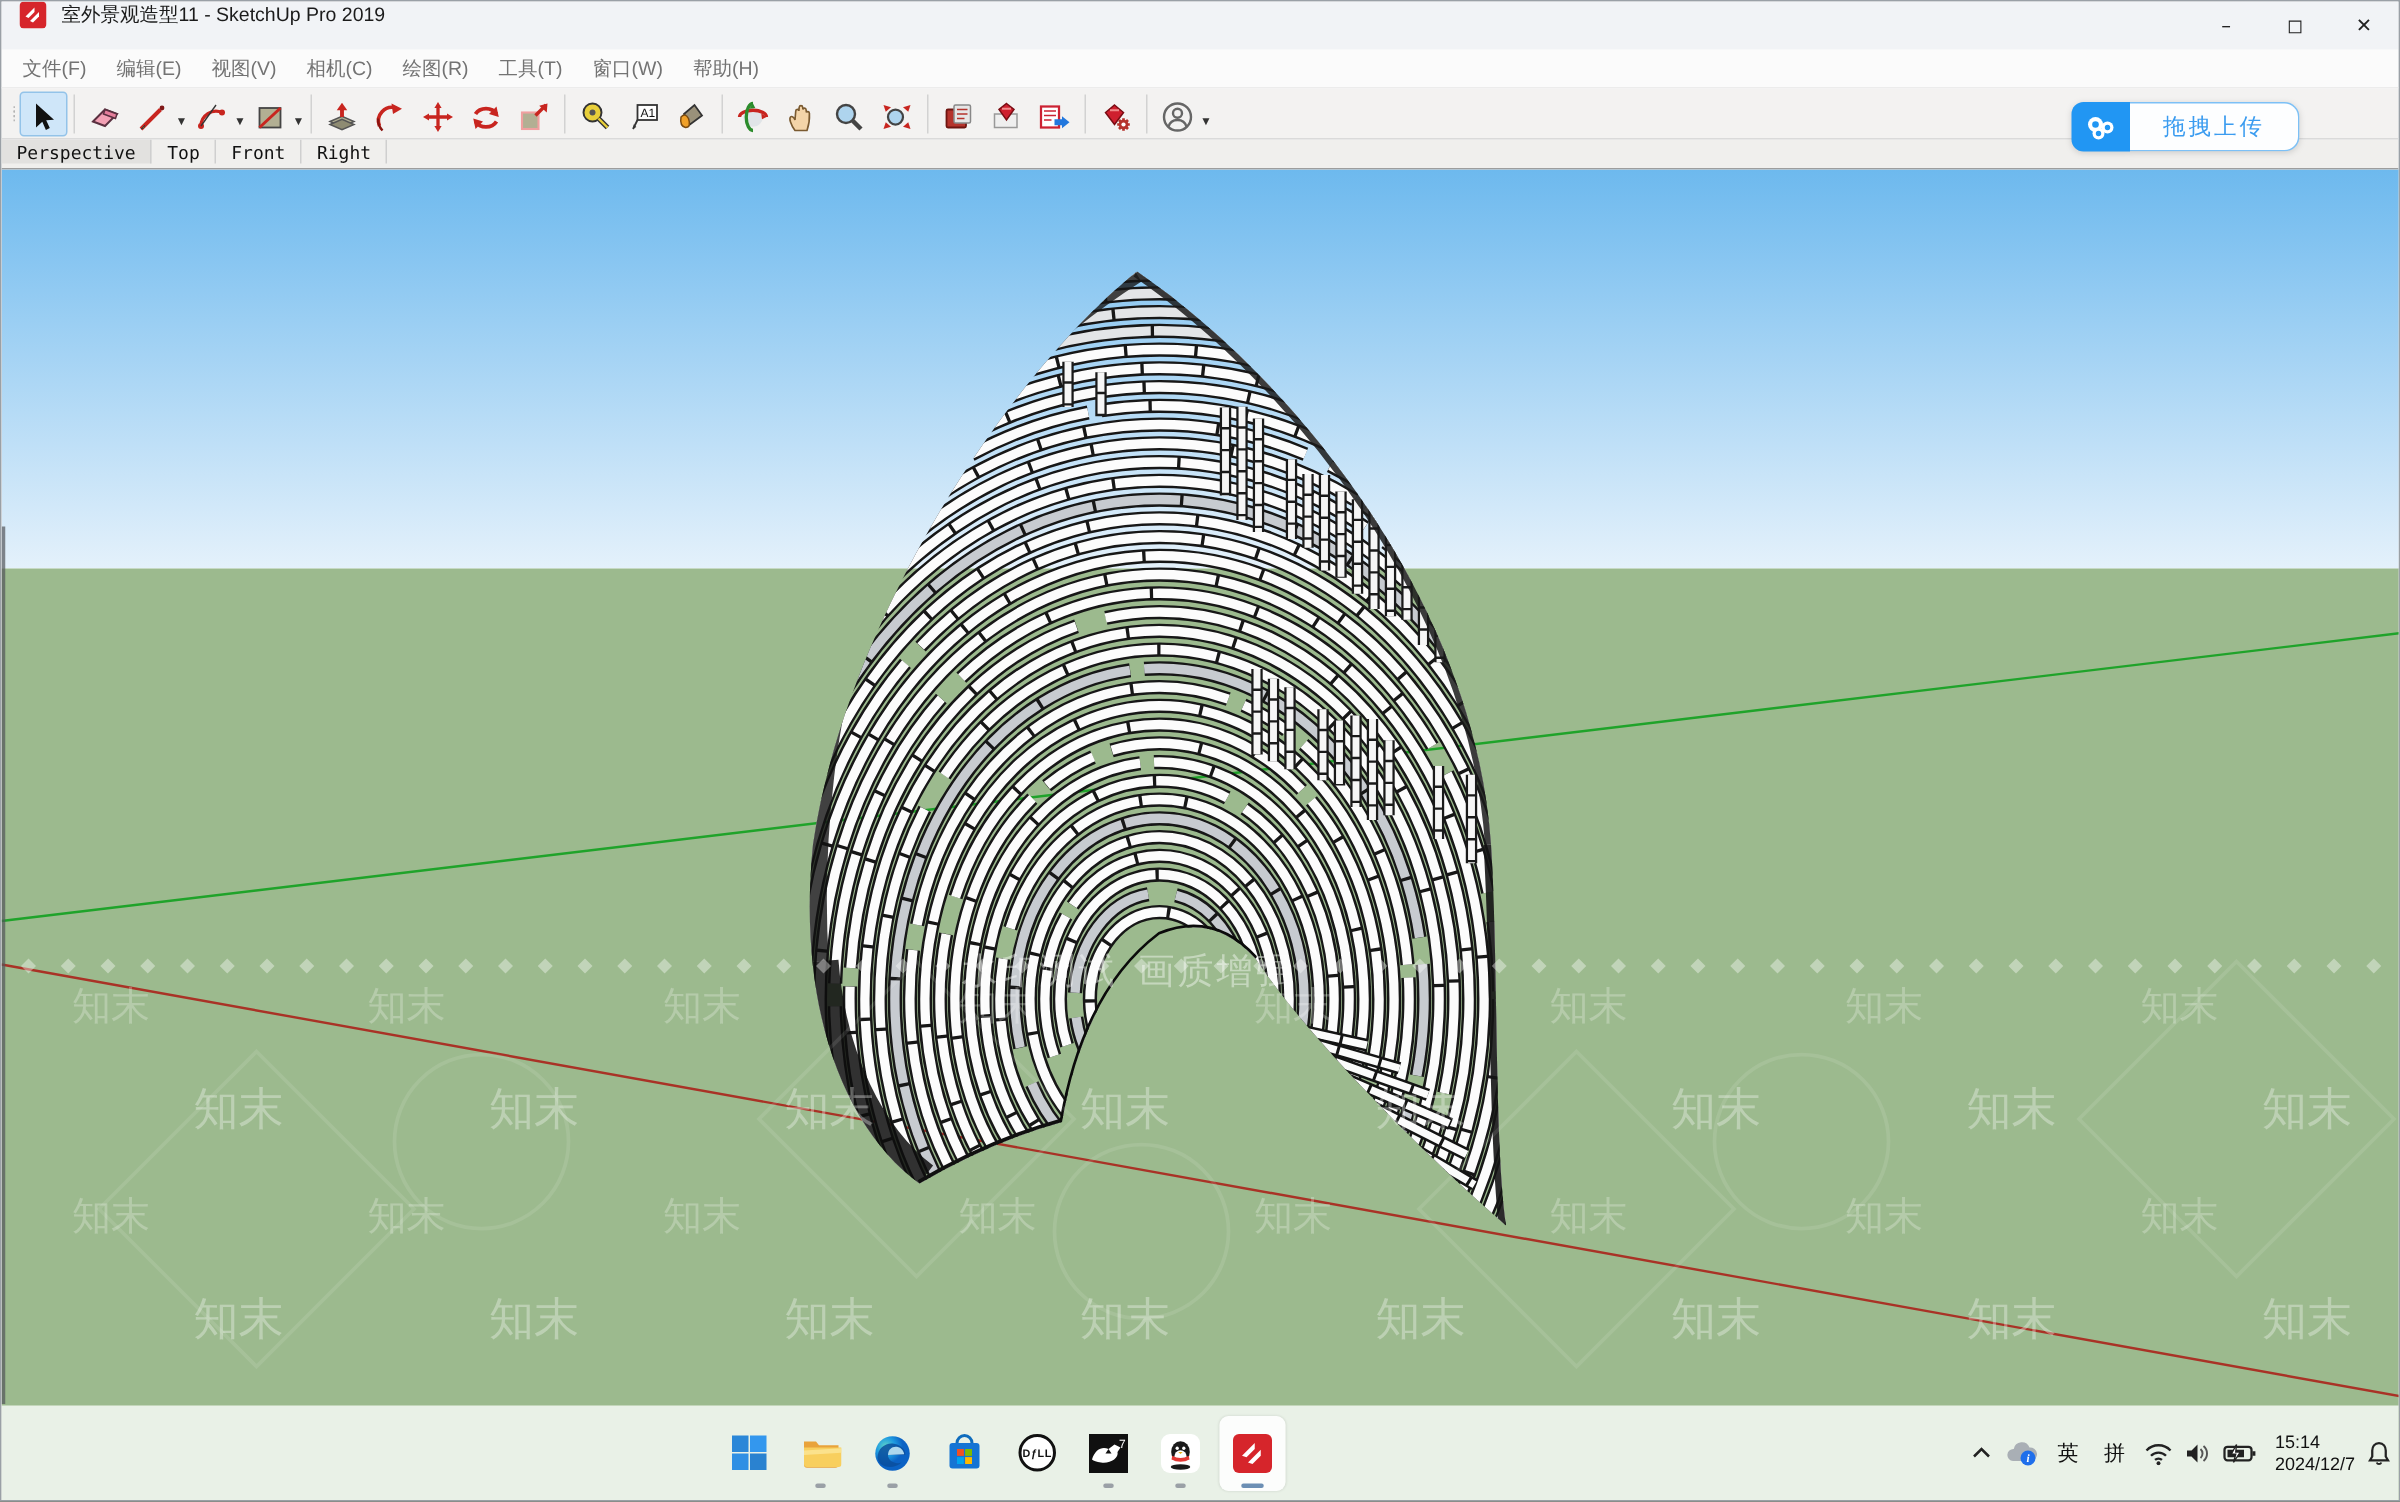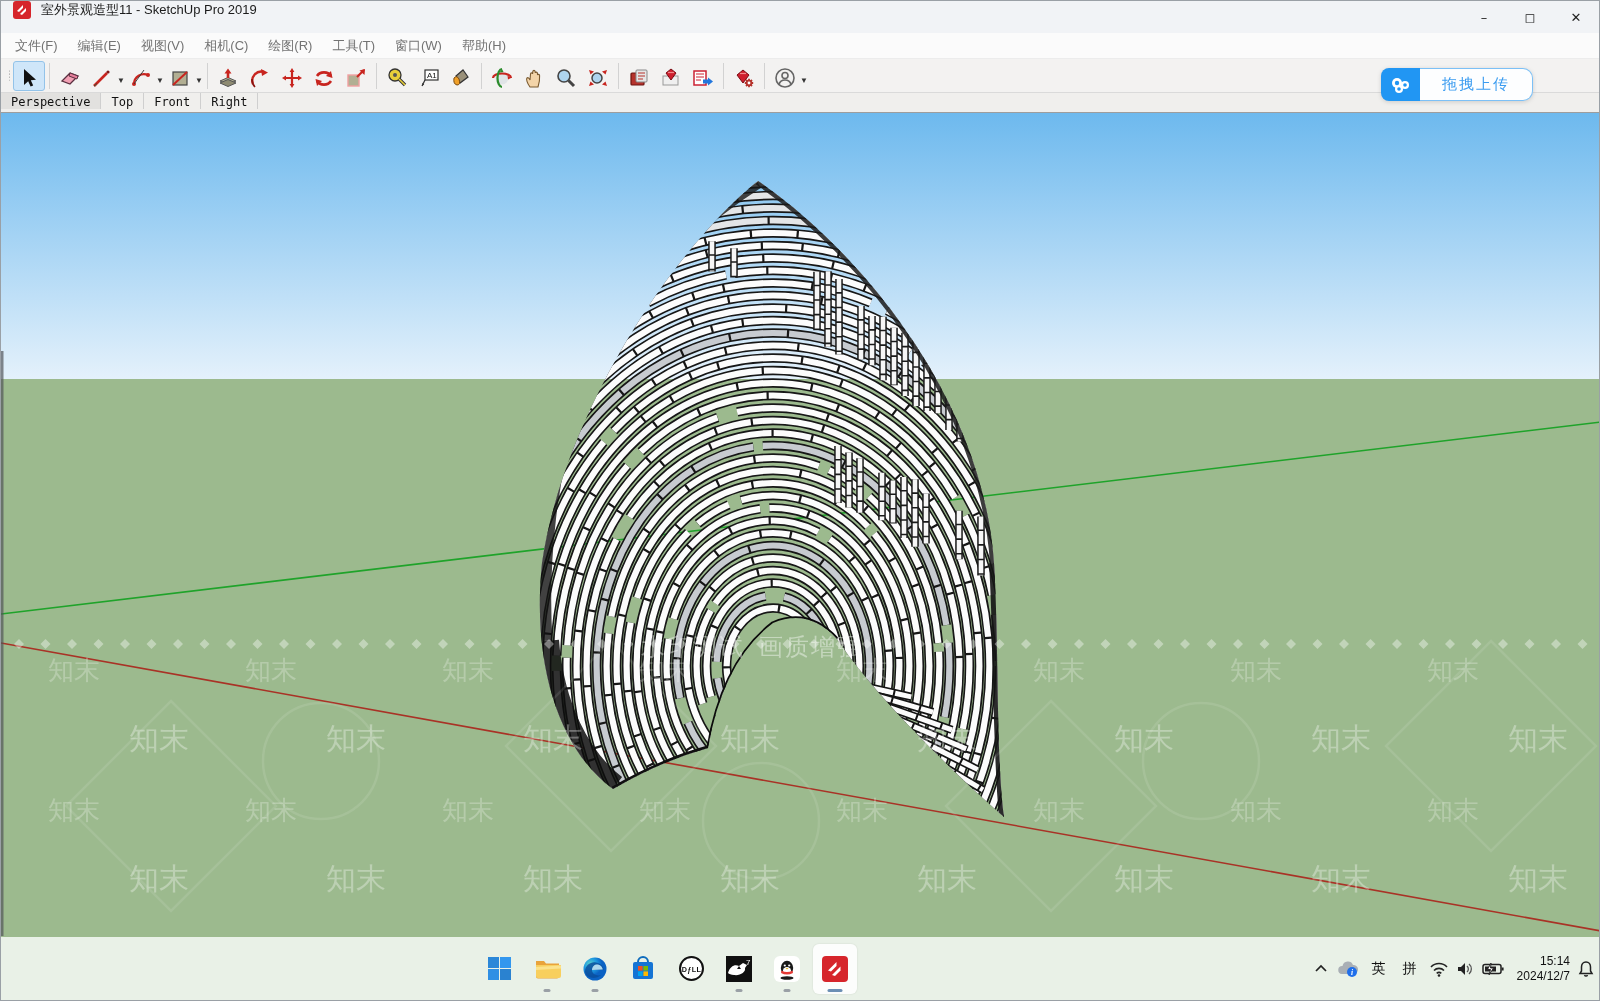--- a/index.html
+++ b/index.html
@@ -39,21 +39,21 @@
   .start-btn,.app-btn{width:44px;height:50px;display:flex;align-items:center;justify-content:center;border-radius:6px;position:relative;}
   .app-btn.active{background:rgba(255,255,255,0.85);box-shadow:0 0 2px rgba(0,0,0,.12);}
   .run-dot{position:absolute;bottom:2px;left:50%;transform:translateX(-50%);width:7px;height:3px;border-radius:2px;background:#9aa0a6;}
   .app-btn.active .run-dot{width:15px;background:#6c8fb4;}
   .search-pill{width:220px;height:36px;background:#fff;border:1px solid #dadfda;border-radius:18px;display:flex;align-items:center;padding:0 4px 0 12px;margin:0 4px;}
   .search-pill .q{font-size:15px;color:#474747;margin-left:9px;flex:1;}
   .search-thumb{width:47px;height:28px;border-radius:14px;overflow:hidden;}
   .tray{position:absolute;right:6px;top:0;height:63px;display:flex;align-items:center;gap:7px;}
   .tray-ico{display:flex;align-items:center;justify-content:center;color:#1b1b1b;}
   .ime{font-size:14px;color:#111;padding:0 5px;}
-  .clock{font-size:12px;color:#111;text-align:right;line-height:15px;margin-left:6px;}
+  .clock{font-size:12px;color:#111;line-height:15px;margin-left:6px;}
 </style>
 </head>
 <body>
 
 <div id="window">
 
   <div class="titlebar">
     <span class="app-ico" id="titlebarLogo"><svg width="18" height="18" viewBox="0 0 18 18">
           <rect width="18" height="18" rx="3" fill="#d6252b"></rect>
           <path d="M4,10 L10,4 L10,7 L6,11 Z" fill="#fff"></path>

